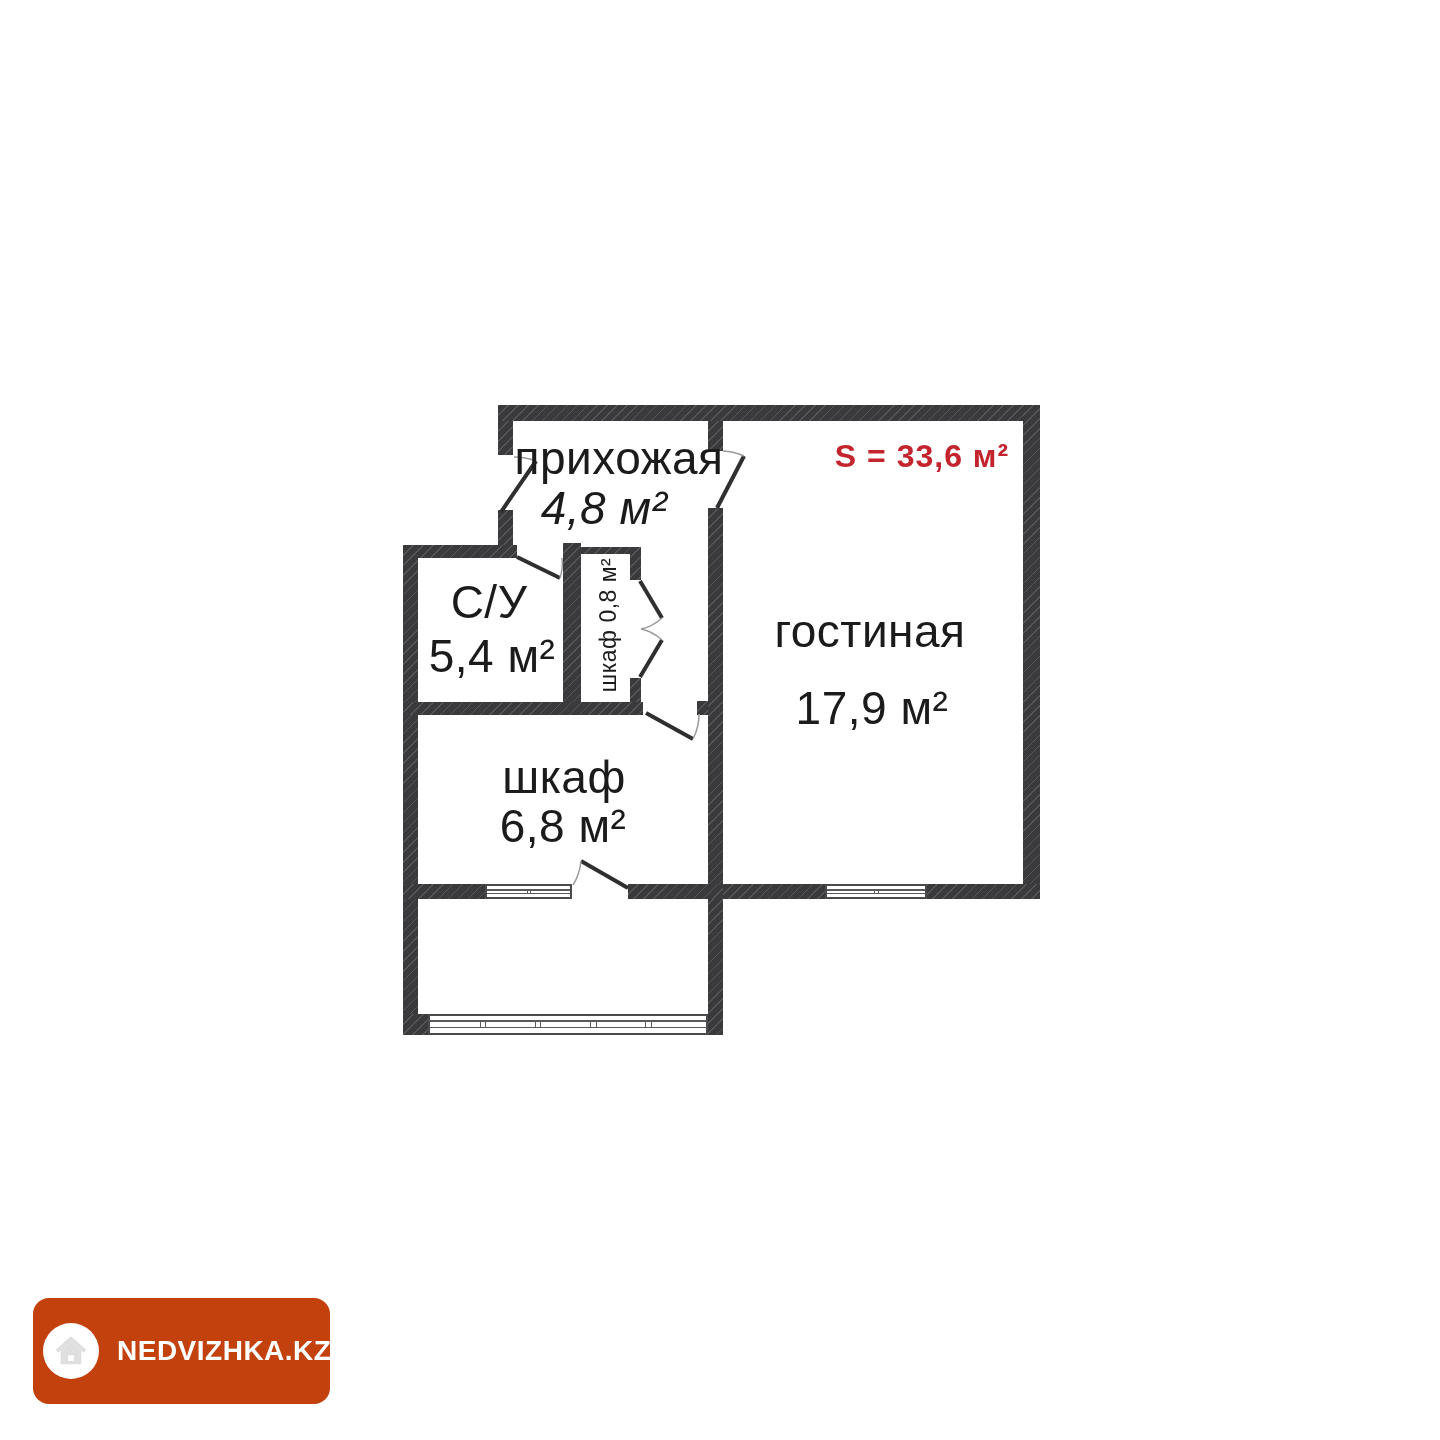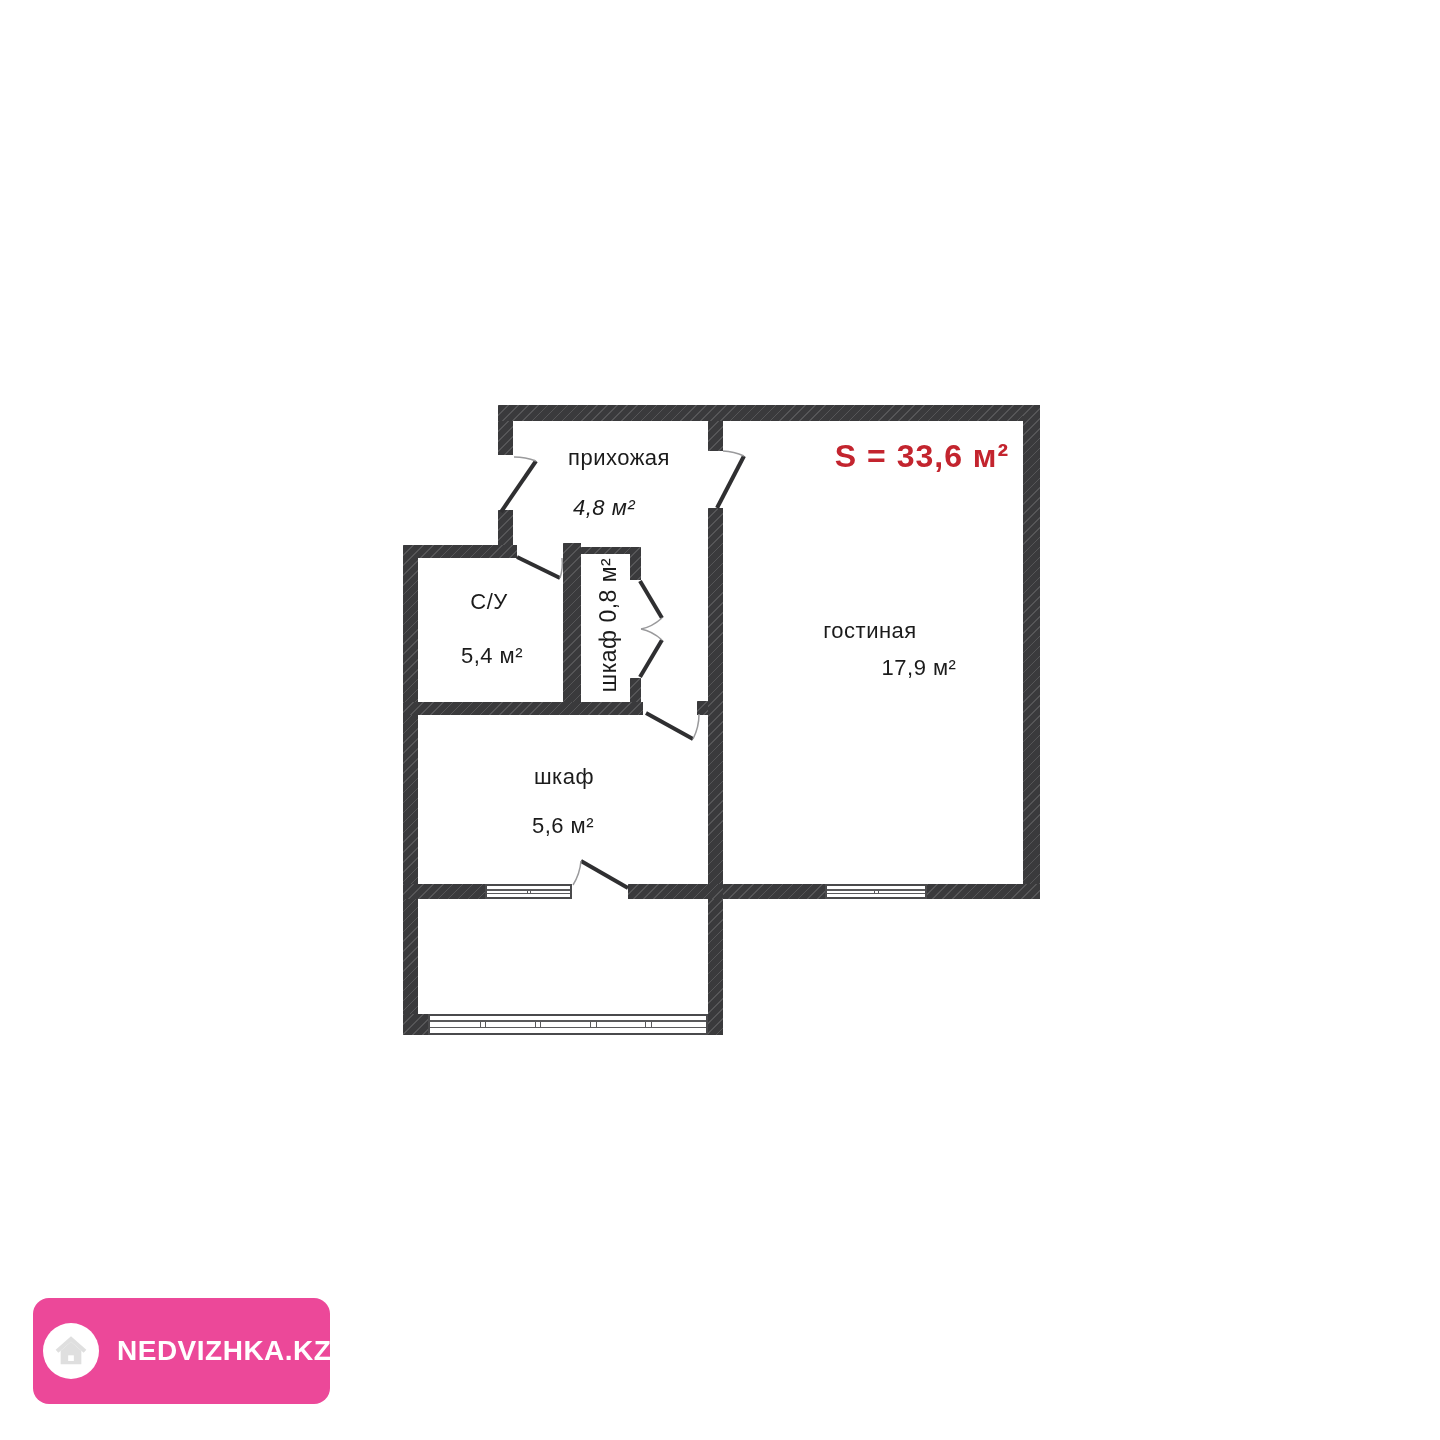--- a/index.html
+++ b/index.html
@@ -16,21 +16,21 @@
   }
   
   .window{
     position:absolute;background:#ffffff;border:2px solid #4a4a4c;box-sizing:border-box;
   }
   .window .pane{position:absolute;left:0;right:0;height:1.5px;background:#5a5a5c;}
   .window .tick{position:absolute;top:35%;height:30%;width:1px;background:#5a5a5c;}
   
   .room-label{
     position:absolute;transform:translate(-50%,-50%);
-    font-size:22px;line-height:1;white-space:nowrap;color:#1b1b1b;
+    font-size:46px;line-height:1;white-space:nowrap;color:#1b1b1b;
     letter-spacing:0.5px;
   }
   .room-label.small-rot{
     font-size:23px;transform:translate(-50%,-50%) rotate(-90deg);
   }
   .total-label{
     position:absolute;transform:translate(-50%,-50%);
     font-size:32px;font-weight:600;white-space:nowrap;letter-spacing:1px;
   }
   
@@ -134,26 +134,26 @@
 
   <div class="room-label" style="left:619px;top:458px;">прихожая</div>
   <div class="room-label" style="left:604px;top:508px;font-style:italic;">4,8 м²</div>
 
   <div class="room-label" style="left:489px;top:602px;">С/У</div>
   <div class="room-label" style="left:492px;top:656px;">5,4 м²</div>
 
   <div class="room-label small-rot" style="left:608px;top:625px;">шкаф 0,8 м²</div>
 
   <div class="room-label" style="left:870px;top:631px;">гостиная</div>
-  <div class="room-label" style="left:872px;top:668px;margin-left:47px;">17,9 м²</div>
+  <div class="room-label" style="left:872px;top:708px;">17,9 м²</div>
 
   <div class="room-label" style="left:564px;top:777px;">шкаф</div>
-  <div class="room-label" style="left:563px;top:826px;">5,6 м²</div>
+  <div class="room-label" style="left:563px;top:826px;">6,8 м²</div>
 
-  <div class="watermark" style="background:#ec4899;">
+  <div class="watermark" style="background:#c2410c;">
     <div class="wm-circle">
       <svg width="40" height="40" viewBox="0 0 24 24">
         <path d="M12 3.2 L2.8 11.2 L4.4 13 L12 6.4 L19.6 13 L21.2 11.2 Z" fill="#dfdfdf"></path>
         <path d="M5.8 11.8 L12 6.5 L18.2 11.8 L18.2 20 L5.8 20 Z" fill="#dfdfdf"></path>
         <rect x="10.3" y="14.6" width="3.4" height="3.4" fill="#ffffff"></rect>
       </svg>
     </div>
     <div class="wm-text">NEDVIZHKA.KZ</div>
   </div>
 

